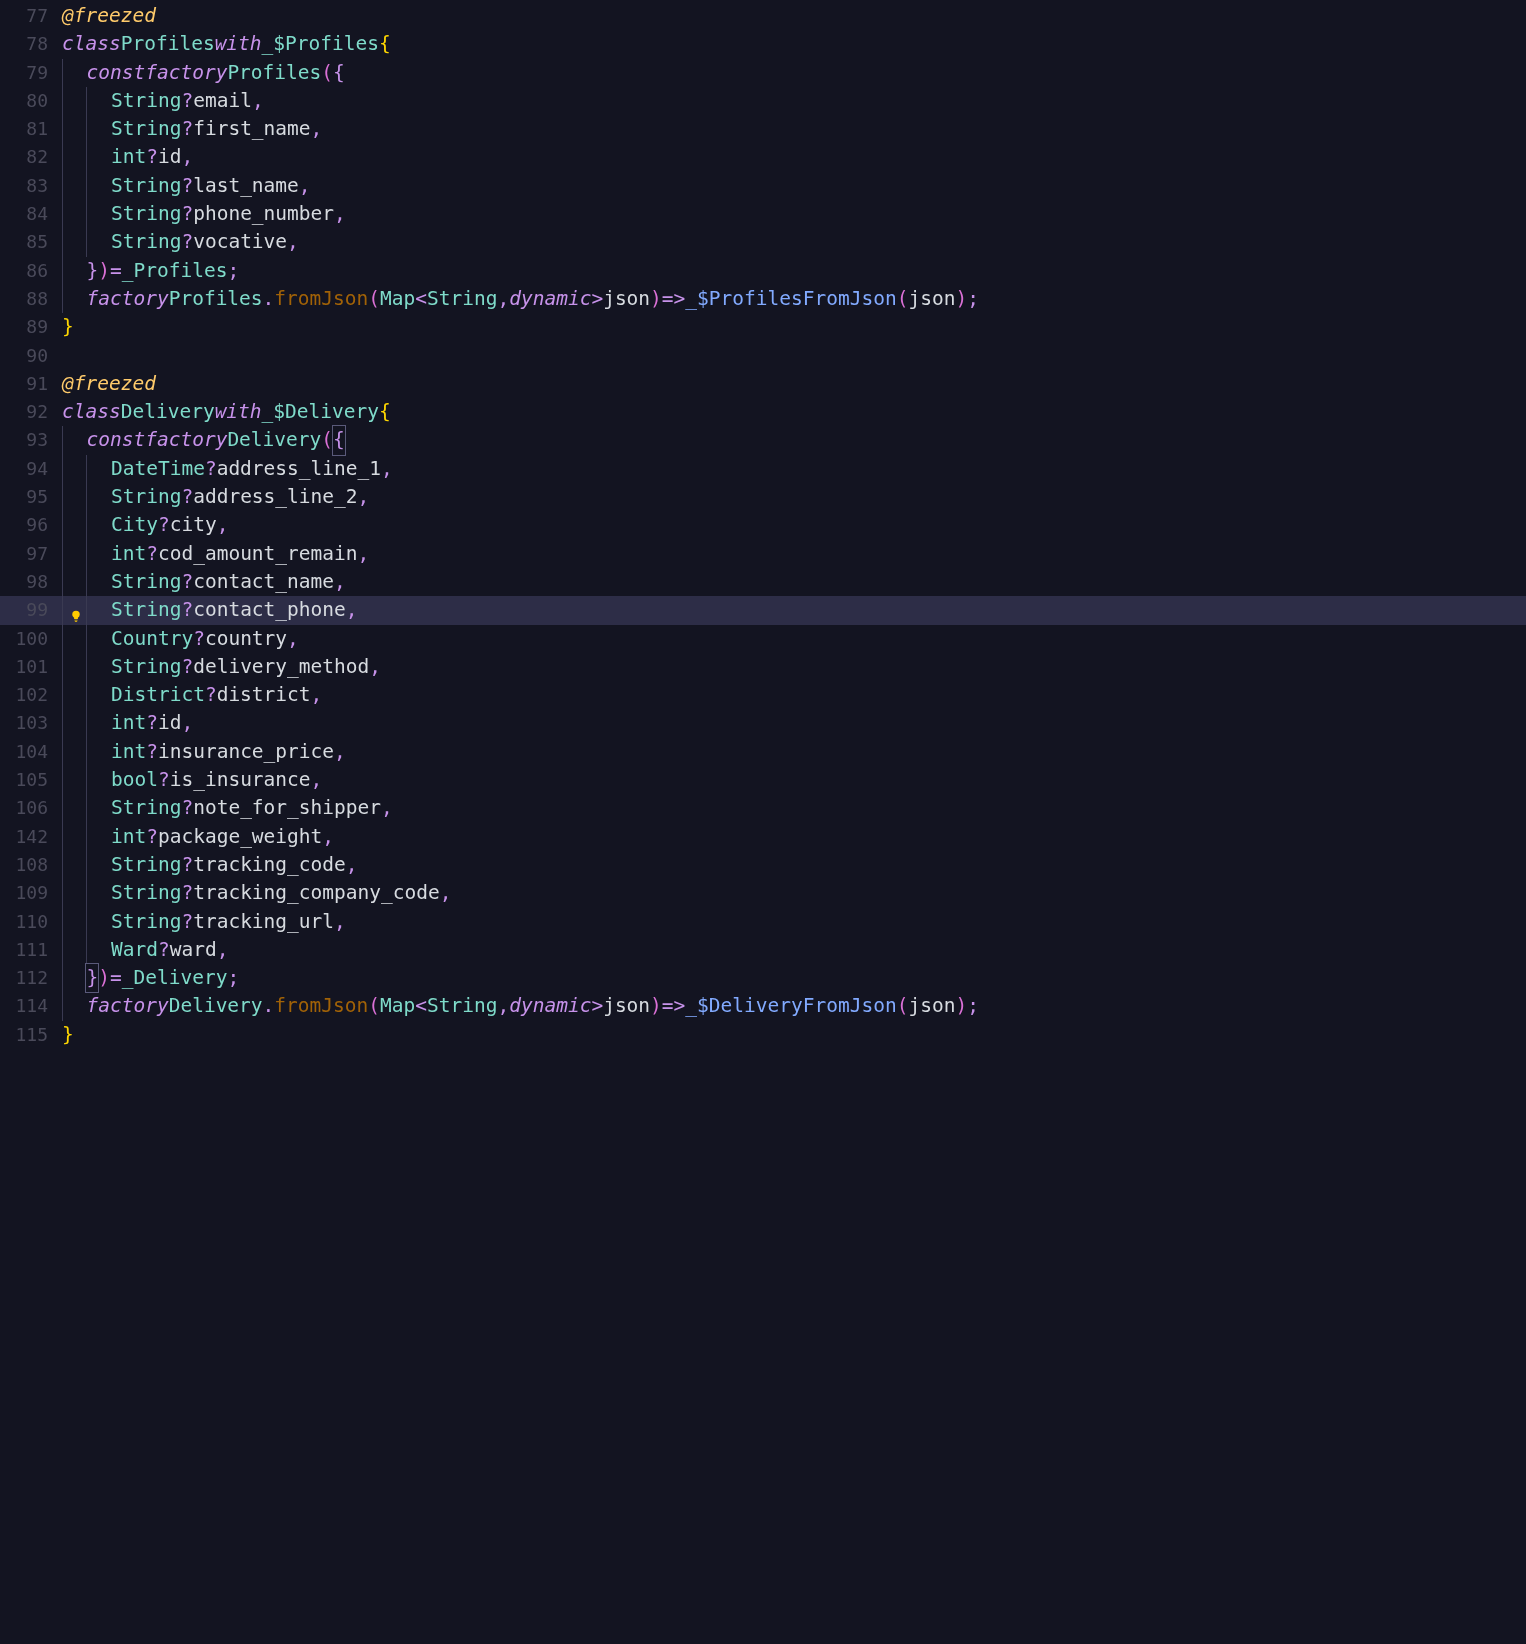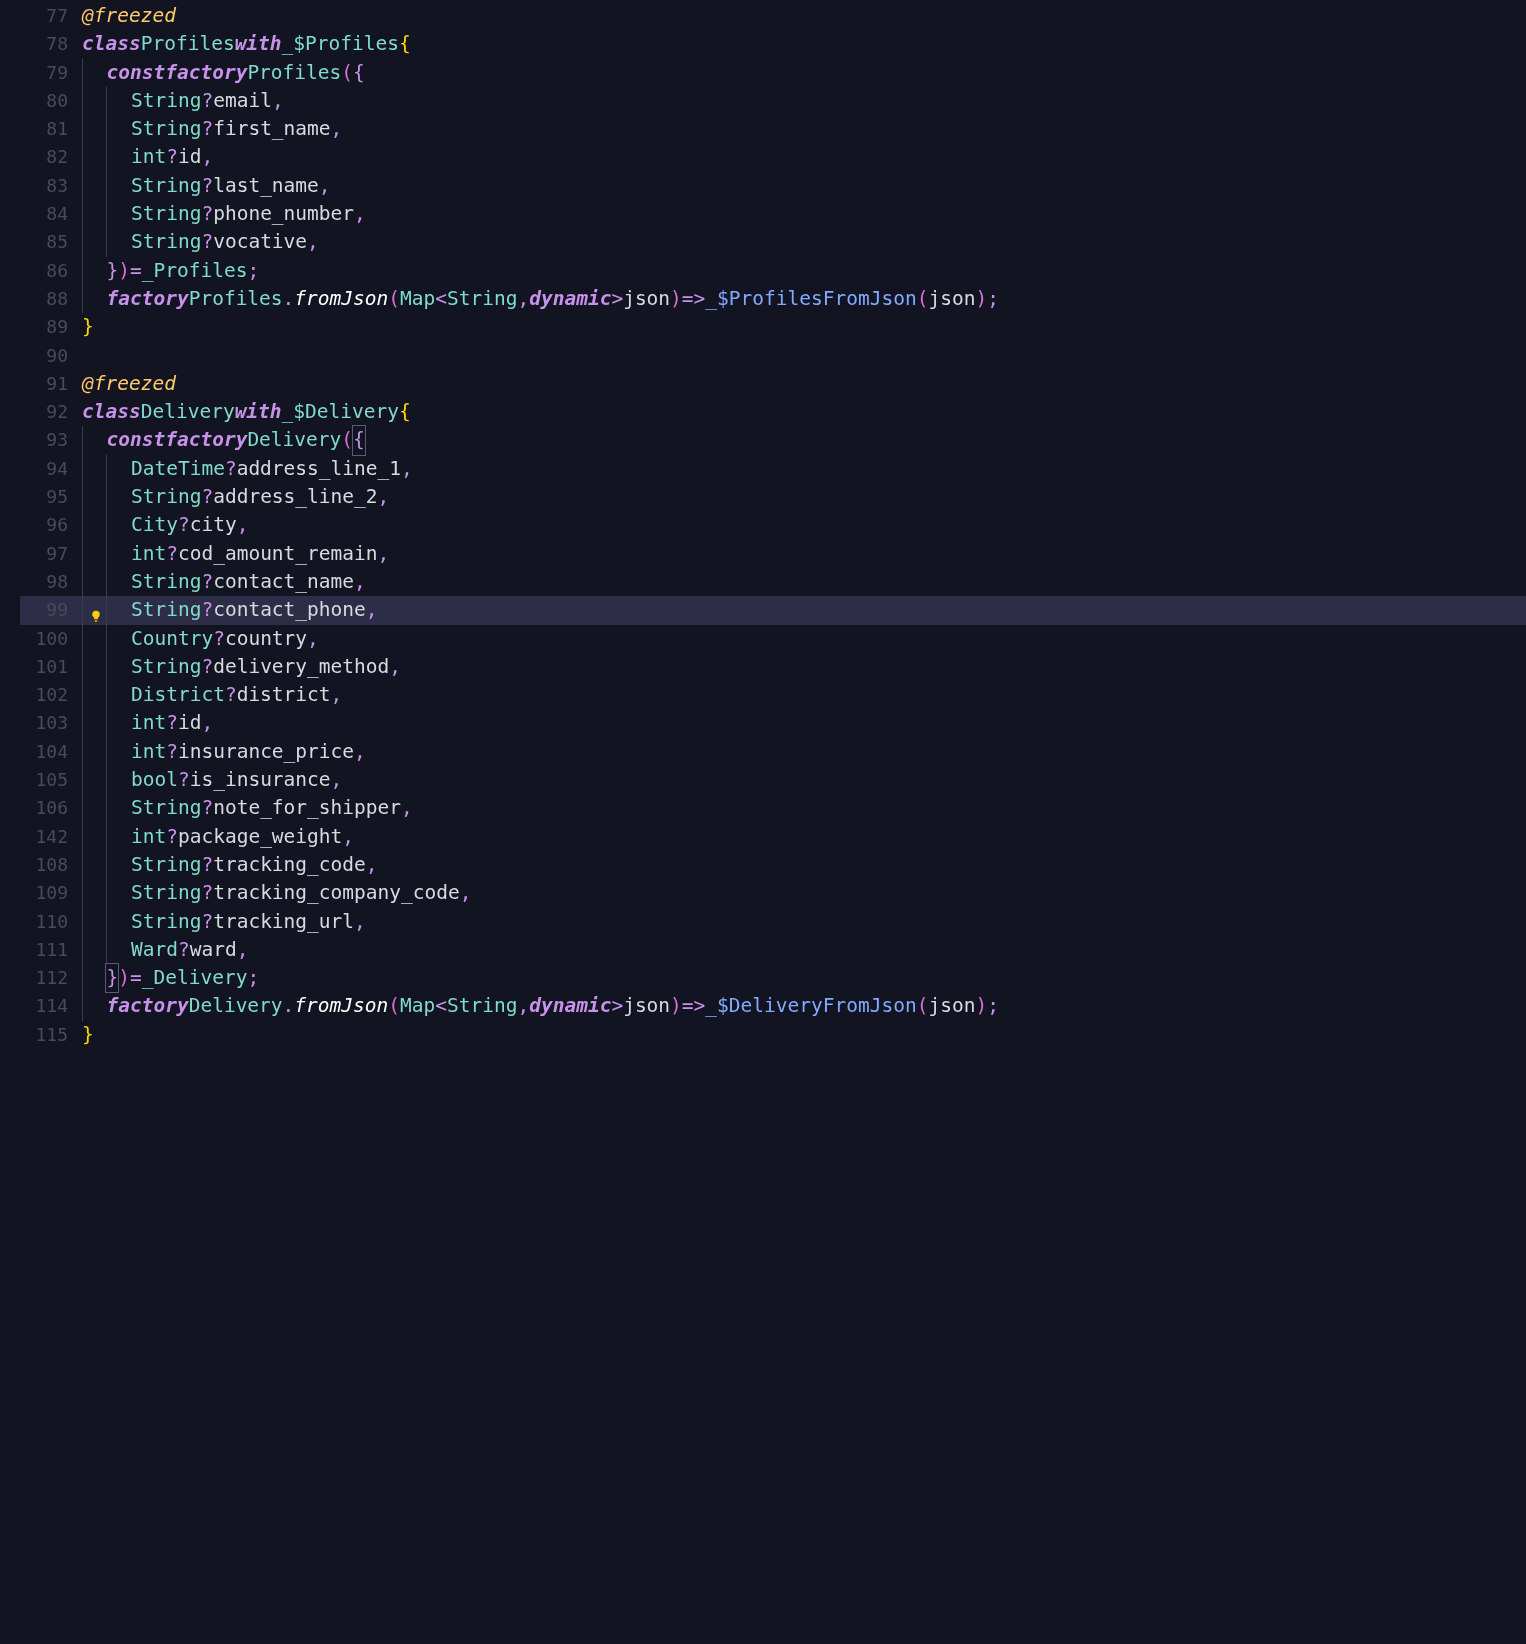--- a/index.html
+++ b/index.html
@@ -10,21 +10,20 @@
     line-height: 28.3px;
     color: #c4c4c4;
     overflow: hidden;
     width: 1526px;
     height: 1644px;
   }
   .editor {
     display: flex;
     flex-direction: column;
     padding-top: 2px;
-    margin-left: 20px;
   }
   .line {
     display: flex;
     align-items: center;
     height: 28.3px;
     white-space: pre;
     position: relative;
   }
   .line.highlighted {
     background: #2d2d47;
@@ -42,24 +41,24 @@
     position: absolute;
     left: 70px;
     top: 6px;
     width: 12px;
     height: 12px;
   }
   .code-content {
     display: flex;
     align-items: center;
   }
-  .tk-keyword { color: #c792ea; font-style: italic; font-weight: bold; }
+  .tk-keyword { color: #c792ea; font-style: italic; }
   .tk-type { color: #7fdbca; }
   .tk-func { color: #82aaff; }
-  .tk-method { color: #ffffff; font-style: italic; }
+  .tk-method { color: #a16207; }
   .tk-param { color: #d7dbe0; }
   .tk-paren { color: #ffd700; }
   .tk-paren2 { color: #da70d6; }
   .tk-brace { color: #c792ea; }
   .tk-annotation { color: #ffcb6b; font-style: italic; }
   .tk-operator { color: #c792ea; }
   .tk-comma { color: #c792ea; }
   .tk-angle { color: #c792ea; }
   .tk-dot { color: #c792ea; }
   .tk-semicolon { color: #c792ea; }

